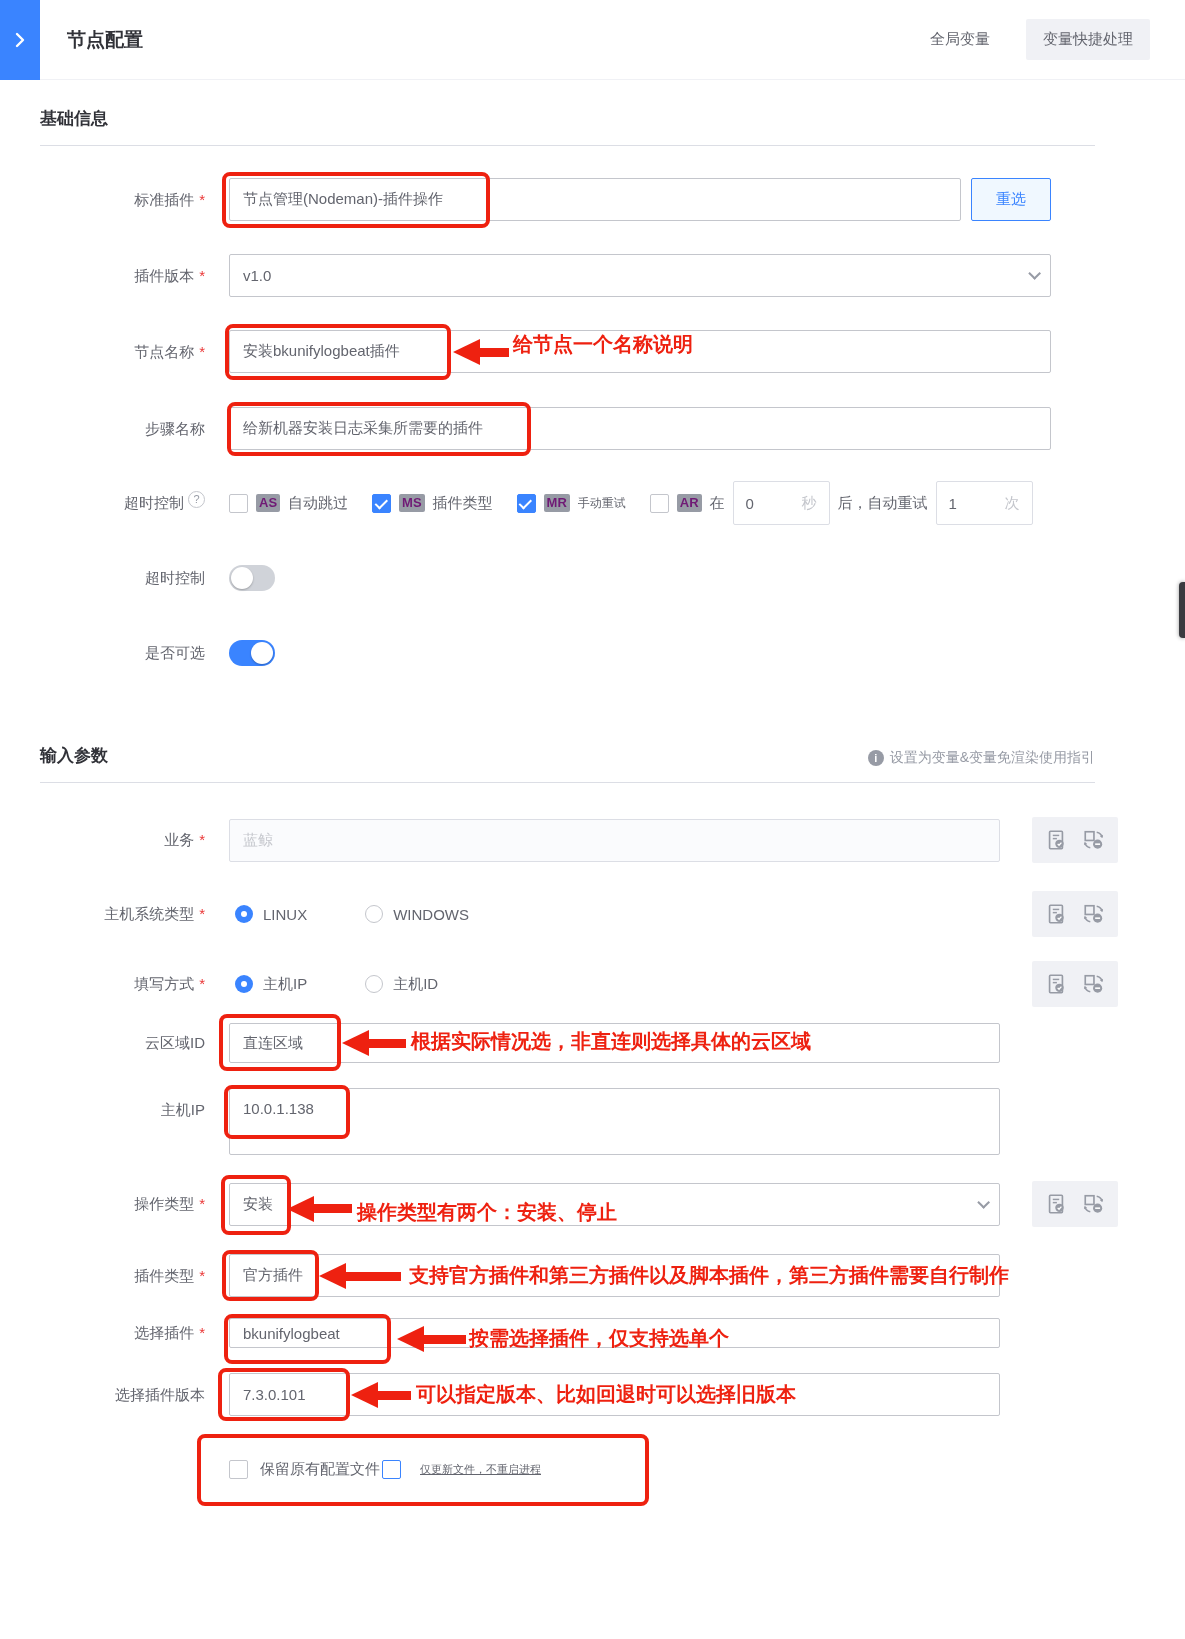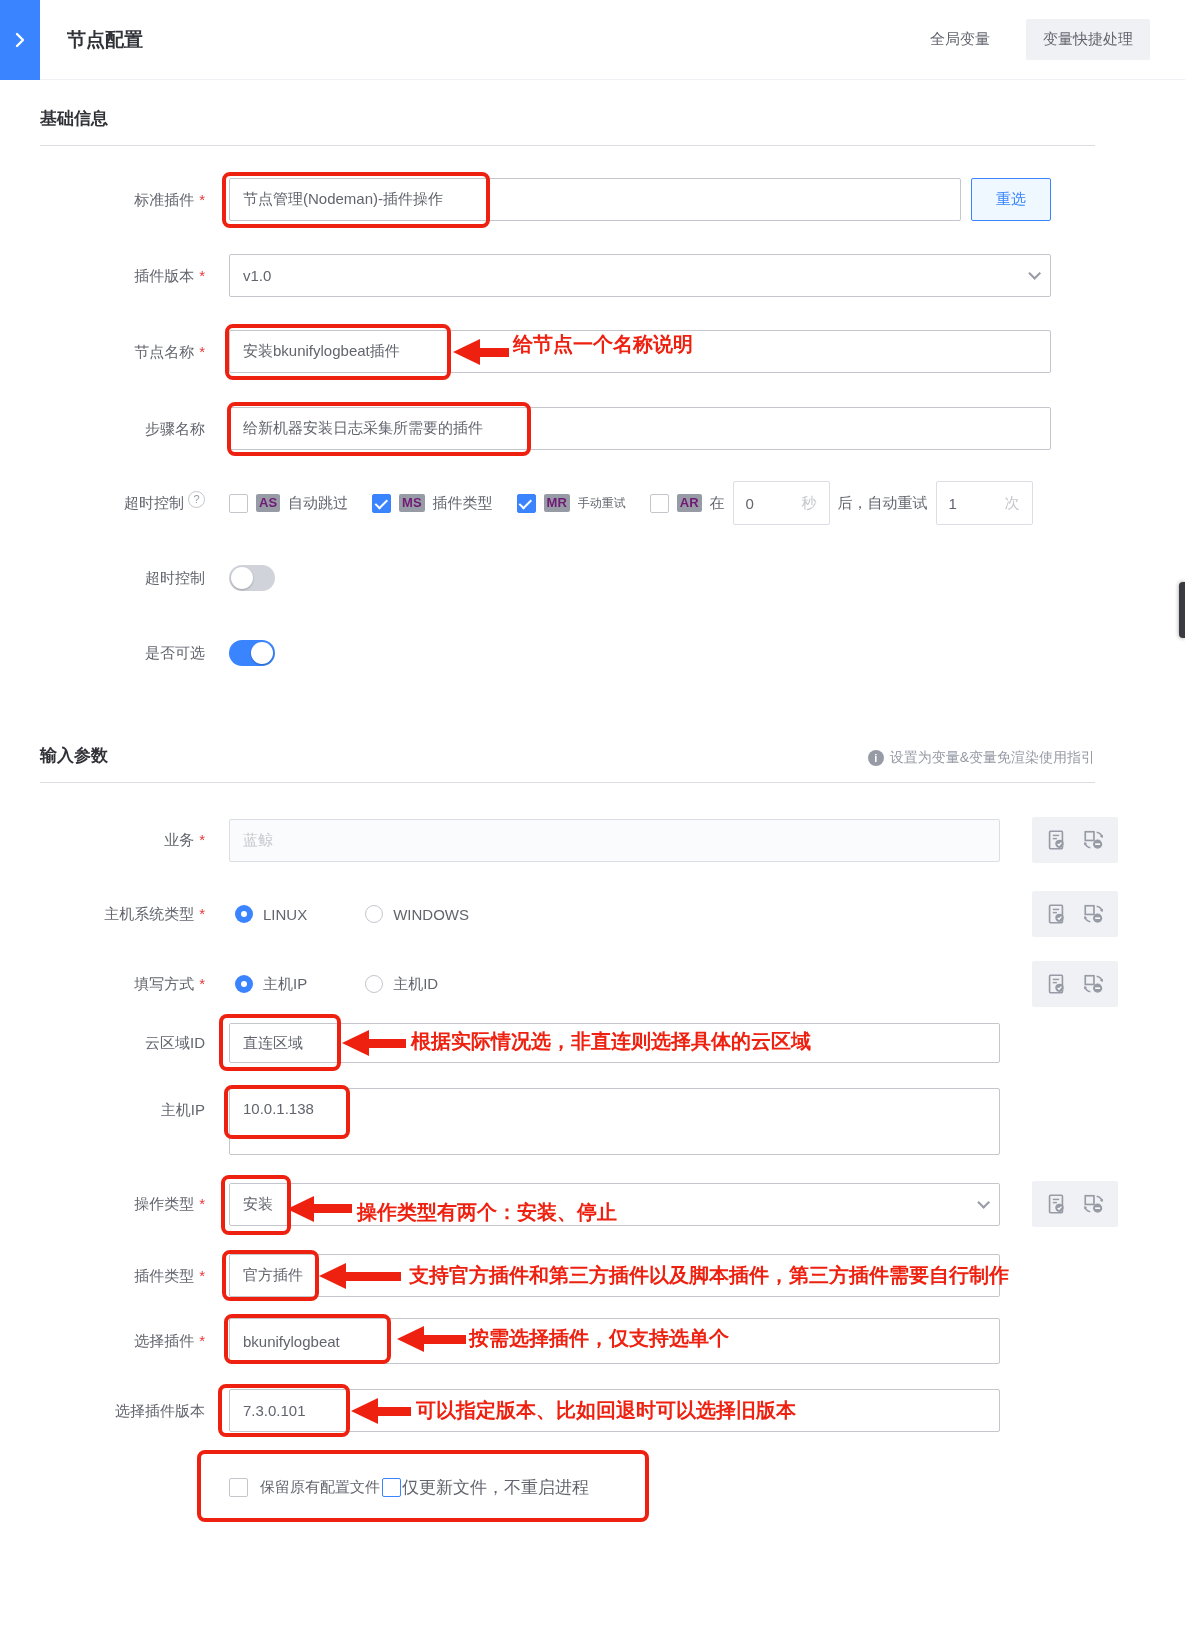--- a/index.html
+++ b/index.html
@@ -392,21 +392,21 @@
       <div class="ann-tip" style="left:180px;top:8px;">支持官方插件和第三方插件以及脚本插件，第三方插件需要自行制作</div>
     </div>
   </div>
 
   <div class="row gap21">
     <div class="lbl">
       <span>选择插件</span>
         <span class="req">*</span>
     </div>
     <div class="fld2">
-      <div class="input" style="height:46px;">
+      <div class="input" style="height:30px;">
         <span>bkunifylogbeat</span>
       </div>
       <div class="ann-box" style="left:-5px;top:-4px;width:167px;height:50px;"></div>
       <div class="ann-arrow" style="left:168px;top:8px;">
           <span class="head"></span>
           <span class="tail" style="width:42px;"></span>
         </div>
       <div class="ann-tip" style="left:240px;top:7px;">按需选择插件，仅支持选单个</div>
     </div>
   </div>
@@ -427,19 +427,19 @@
       <div class="ann-tip" style="left:187px;top:8px;">可以指定版本、比如回退时可以选择旧版本</div>
     </div>
   </div>
 
   <div class="row gap44">
     <div class="lbl"></div>
     <div class="fld2" style="display:flex;align-items:center;">
       <span class="cb"></span>
       <span style="font-size:15px;margin-left:12px;">保留原有配置文件</span>
       <span class="cb focus" style="margin-left:2px;"></span>
-      <span style="font-size:17px;margin-left:1px;">仅更新文件，不重启进程</span>
+      <span style="font-size:11px;margin-left:19px;text-decoration:underline;">仅更新文件，不重启进程</span>
       <div class="ann-box" style="left:-32px;top:-26px;width:452px;height:72px;"></div>
     </div>
   </div>
 </div>
 
 <div class="edge-sliver"></div>
 
 </body></html>

